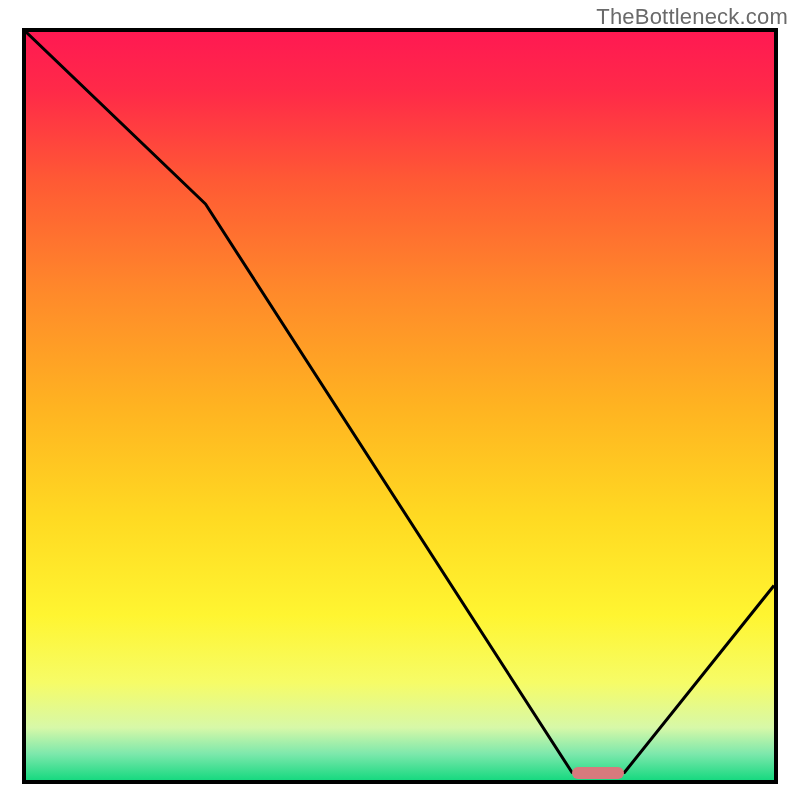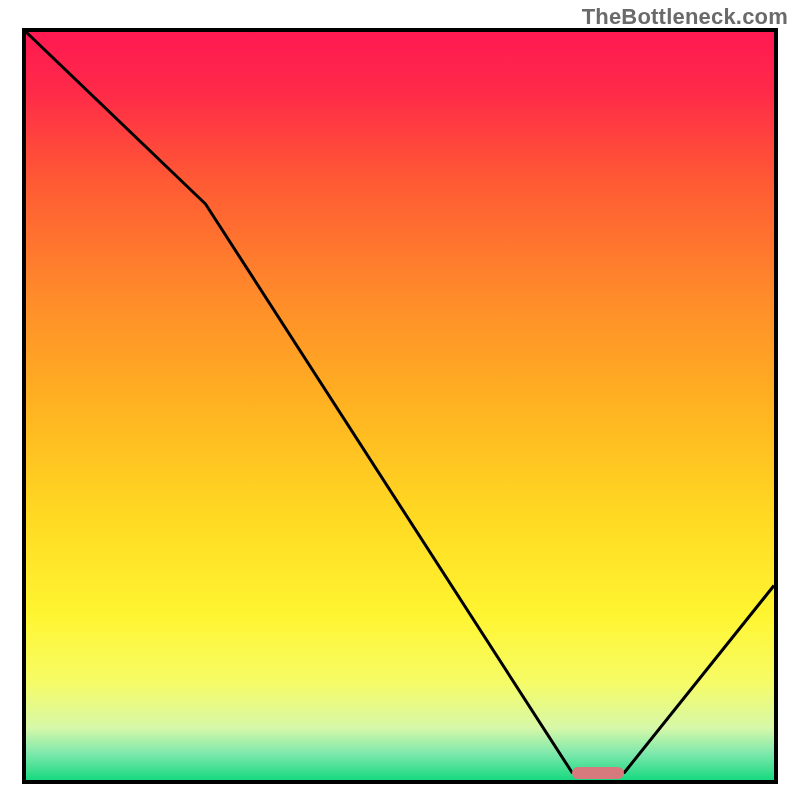--- a/index.html
+++ b/index.html
@@ -13,21 +13,21 @@
   .wrap {
     position: relative;
     width: 800px;
     height: 800px;
   }
   .attribution {
     position: absolute;
     top: 4px;
     right: 12px;
     font-size: 22px;
-    font-weight: bold;
+    font-weight: normal;
     color: #6a6a6a;
     letter-spacing: 0.2px;
   }
   .plot {
     position: absolute;
     left: 22px;
     top: 28px;
     width: 756px;
     height: 756px;
     box-sizing: border-box;

